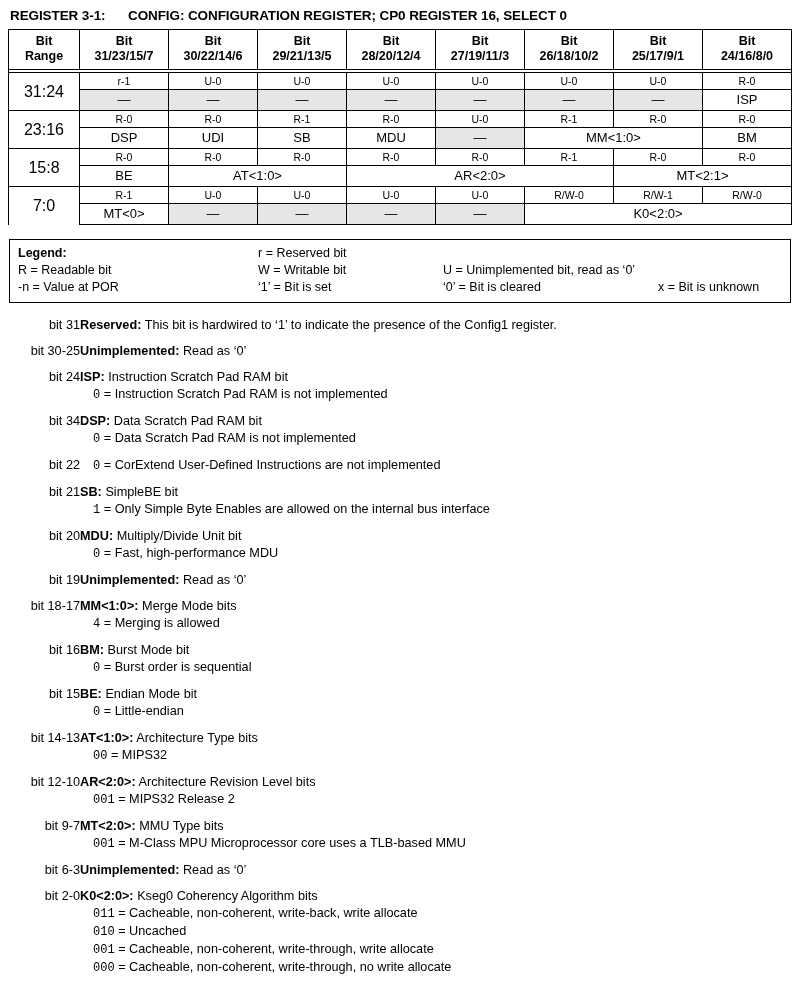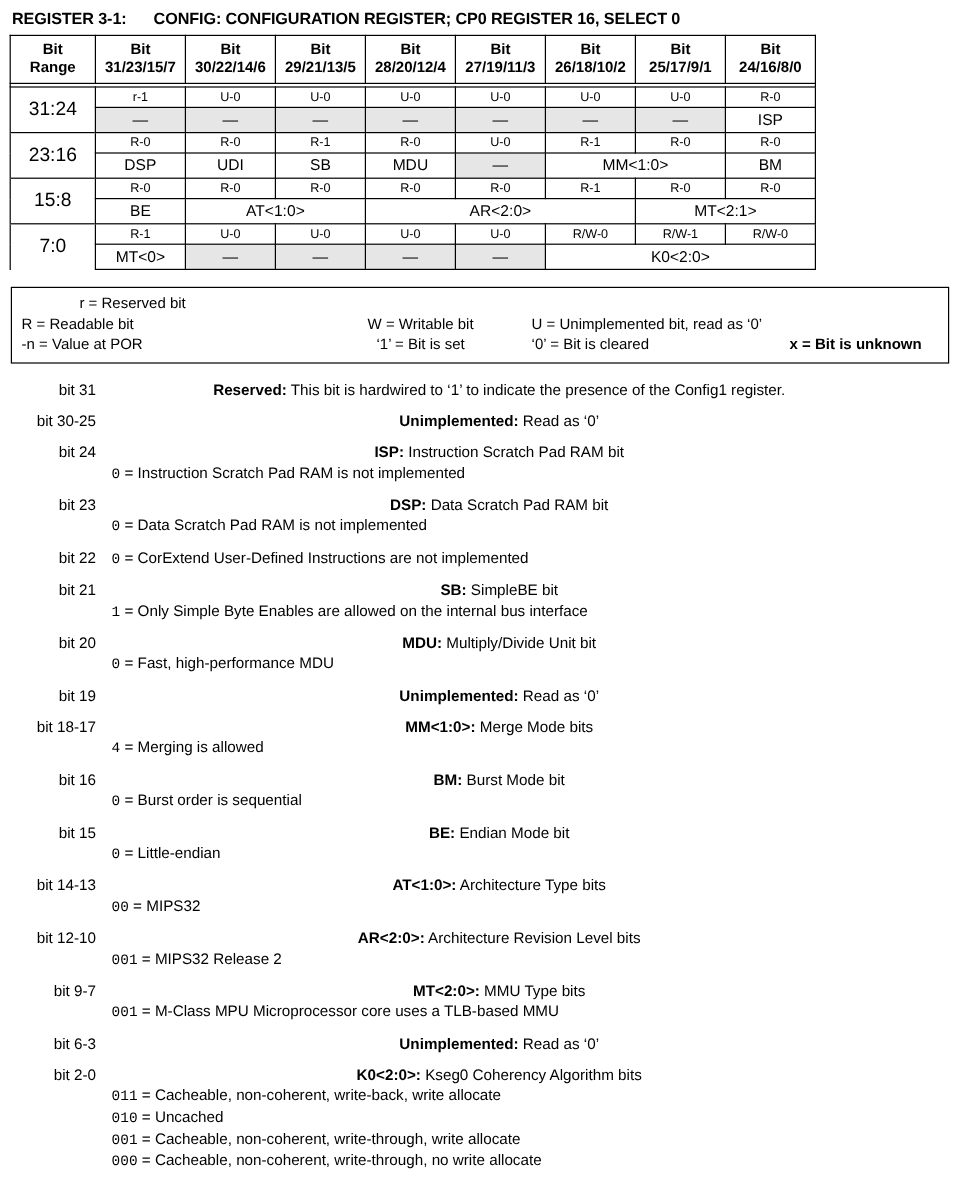--- a/index.html
+++ b/index.html
@@ -29,21 +29,21 @@
     white-space: nowrap;
     margin: 2px 0 6px 2px;
     display: flex;
   }
   .reg-title .title-label { width: 118px; flex: 0 0 118px; }
   .reg-title .title-text { flex: 1 1 auto; }
 
   
   table.regtable {
     border-collapse: collapse;
-    width: 672px;
+    width: 784px;
     table-layout: fixed;
     font-size: 12px;
   }
   table.regtable td, table.regtable th {
     border: 1px solid #000000;
     text-align: center;
     vertical-align: middle;
     padding: 0;
     font-weight: normal;
   }
@@ -91,23 +91,23 @@
     margin: 14px 0 0 1px;
     padding: 5px 0 6px 0;
     font-size: 12.5px;
   }
   .legend-row {
     display: flex;
     line-height: 17px;
     padding-left: 8px;
   }
   .lg-c1 { width: 240px; flex: 0 0 240px; }
-  .lg-c2 { width: 185px; flex: 0 0 185px; text-align: center; }
+  .lg-c2 { width: 185px; flex: 0 0 185px; }
   .lg-c3 { width: 215px; flex: 0 0 215px; }
-  .lg-c4 { flex: 1 1 auto; font-weight: bold; }
+  .lg-c4 { flex: 1 1 auto; }
   .legend-title { font-weight: bold; }
 
   
   .bits {
     margin-top: 14px;
     font-size: 12.7px;
   }
   .bit-item {
     display: flex;
     align-items: flex-start;
@@ -121,21 +121,20 @@
     box-sizing: border-box;
     white-space: nowrap;
     text-align: right;
   }
   .bit-body {
     flex: 1 1 auto;
     padding-right: 40px;
   }
   .bit-head {
     line-height: 17px;
-    text-align: center;
   }
   .bit-head b { font-weight: bold; }
   .bit-val {
     line-height: 17px;
     padding-left: 13px;
   }
   .mono {
     font-family: "Liberation Mono", monospace;
     font-size: 12px;
     letter-spacing: 0px;
@@ -271,20 +270,21 @@
           <td class="name shaded dash">—</td>
           <td class="name shaded dash">—</td>
           <td class="name shaded dash">—</td>
           <td class="name" colspan="3">K0&lt;2:0&gt;</td>
         </tr>
       </tbody>
   </table>
 
   <div class="legend-box" id="legend-box">
       <div class="legend-row">
+        <span class="lg-c1 legend-title">Legend:</span>
         <span class="lg-c2">r = Reserved bit</span>
         <span class="lg-c3"></span>
         <span class="lg-c4"></span>
       </div>
       <div class="legend-row">
         <span class="lg-c1">R = Readable bit</span>
         <span class="lg-c2">W = Writable bit</span>
         <span class="lg-c3">U = Unimplemented bit, read as ‘0’</span>
         <span class="lg-c4"></span>
       </div>
@@ -310,21 +310,21 @@
         </div>
       </div>
       <div class="bit-item">
         <div class="bit-label">bit 24</div>
         <div class="bit-body">
           <div class="bit-head"><b>ISP:</b><span> Instruction Scratch Pad RAM bit</span></div>
           <div class="bit-val"><span class="mono">0</span><span> = Instruction Scratch Pad RAM is not implemented</span></div>
         </div>
       </div>
       <div class="bit-item">
-        <div class="bit-label">bit 23</div>
+        <div class="bit-label">bit 34</div>
         <div class="bit-body">
           <div class="bit-head"><b>DSP:</b><span> Data Scratch Pad RAM bit</span></div>
           <div class="bit-val"><span class="mono">0</span><span> = Data Scratch Pad RAM is not implemented</span></div>
         </div>
       </div>
       <div class="bit-item">
         <div class="bit-label">bit 22</div>
         <div class="bit-body">
           <div class="bit-val"><span class="mono">0</span><span> = CorExtend User-Defined Instructions are not implemented</span></div>
         </div>

